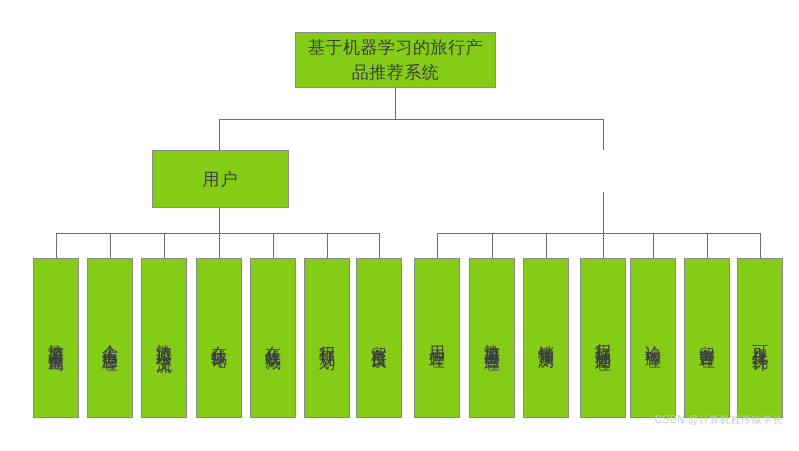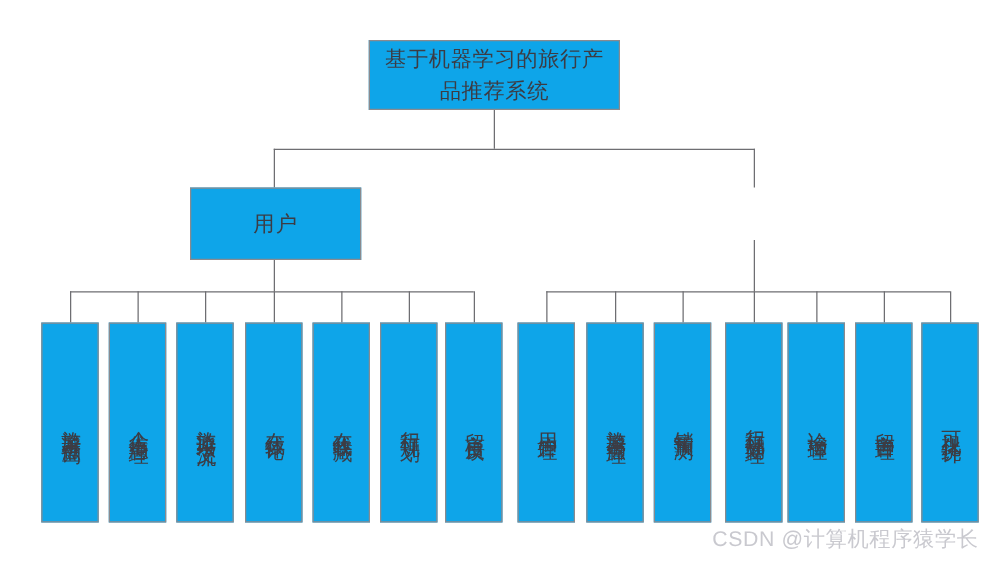--- a/index.html
+++ b/index.html
@@ -28,21 +28,21 @@
     background: #6e6e72;
   }
   .edge.v { width: 1px; }
   .edge.h { height: 1px; }
 
   
   .node {
     position: absolute;
     box-sizing: border-box;
     border: 1px solid #8a8a8e;
-    background: #0ea5e9;
+    background: #84cc16;
     display: flex;
     align-items: center;
     justify-content: center;
     text-align: center;
     color: #3c3c44;
     z-index: 2;
   }
 
   
   #node-root {
@@ -82,22 +82,22 @@
     text-orientation: upright;
     line-height: 1;
     letter-spacing: 2.5px;
     white-space: nowrap;
   }
 
   
   #watermark {
     position: absolute;
     right: 16px;
-    bottom: 8px;
-    font-size: 17px;
+    bottom: 24px;
+    font-size: 10px;
     color: #c9c9cf;
     font-family: "Liberation Sans", "DejaVu Sans", sans-serif;
     letter-spacing: 0.5px;
     z-index: 3;
     user-select: none;
   }
 </style>
 </head>
 <body>
 

